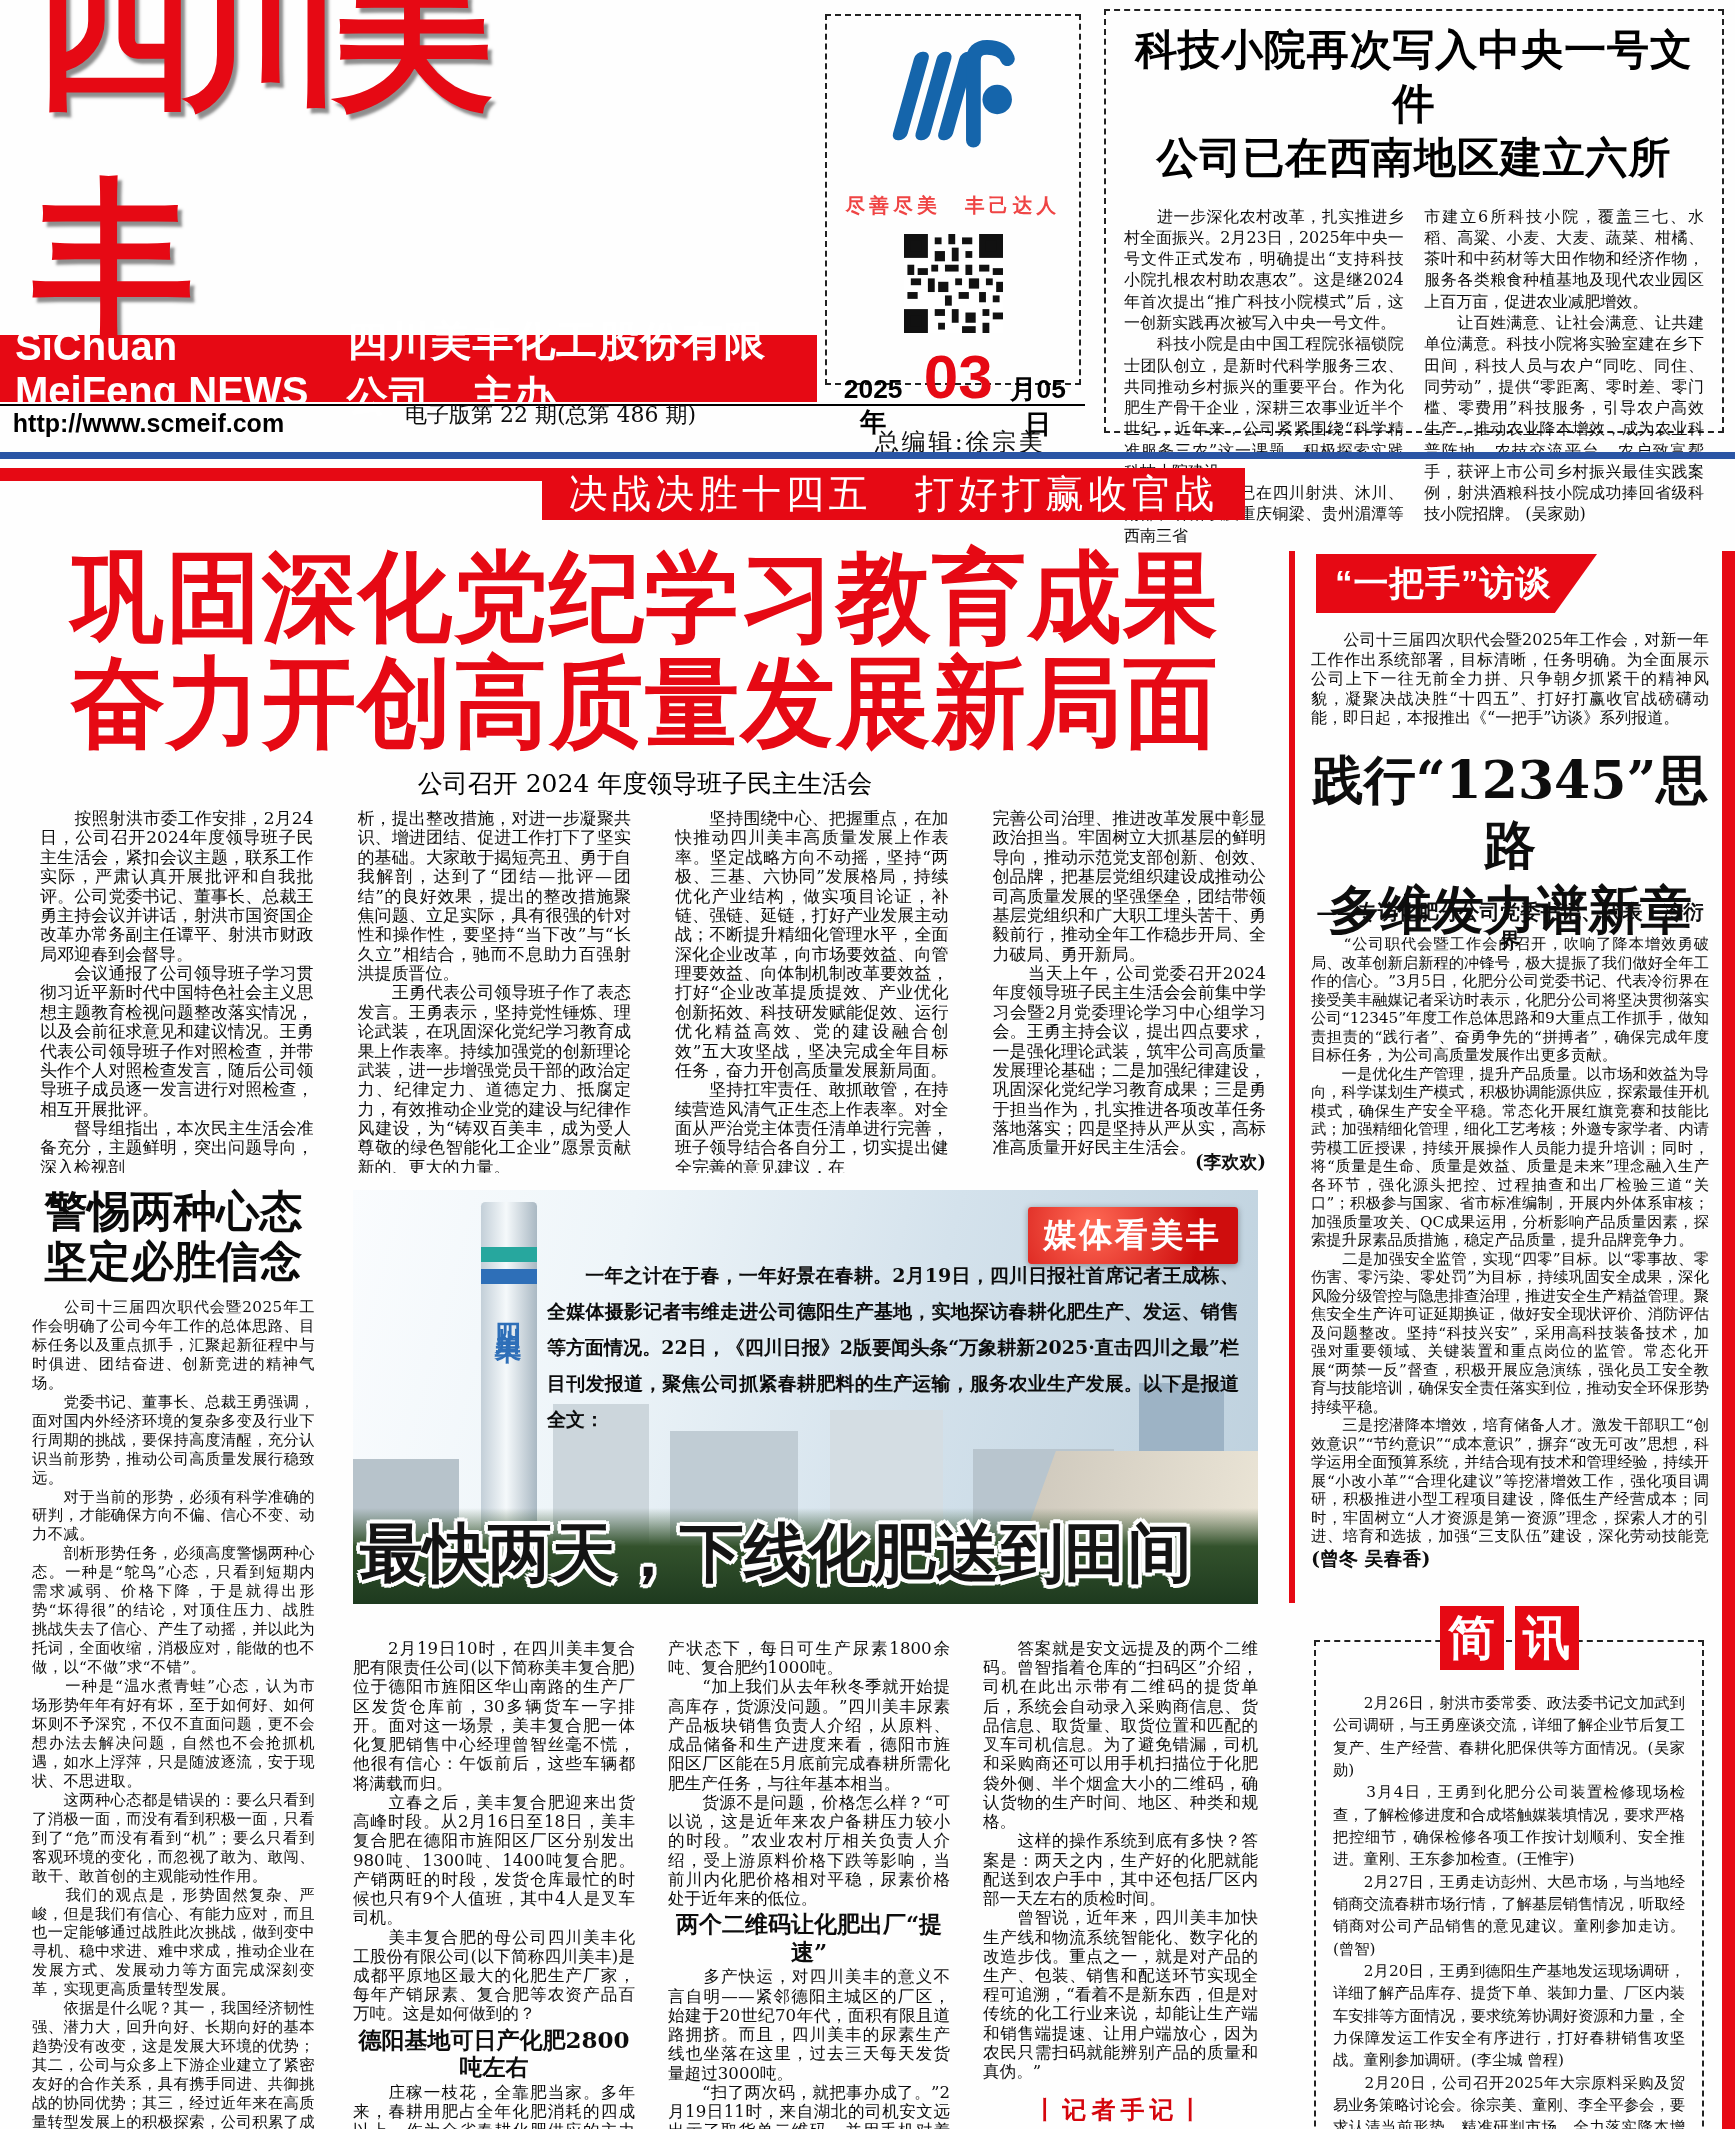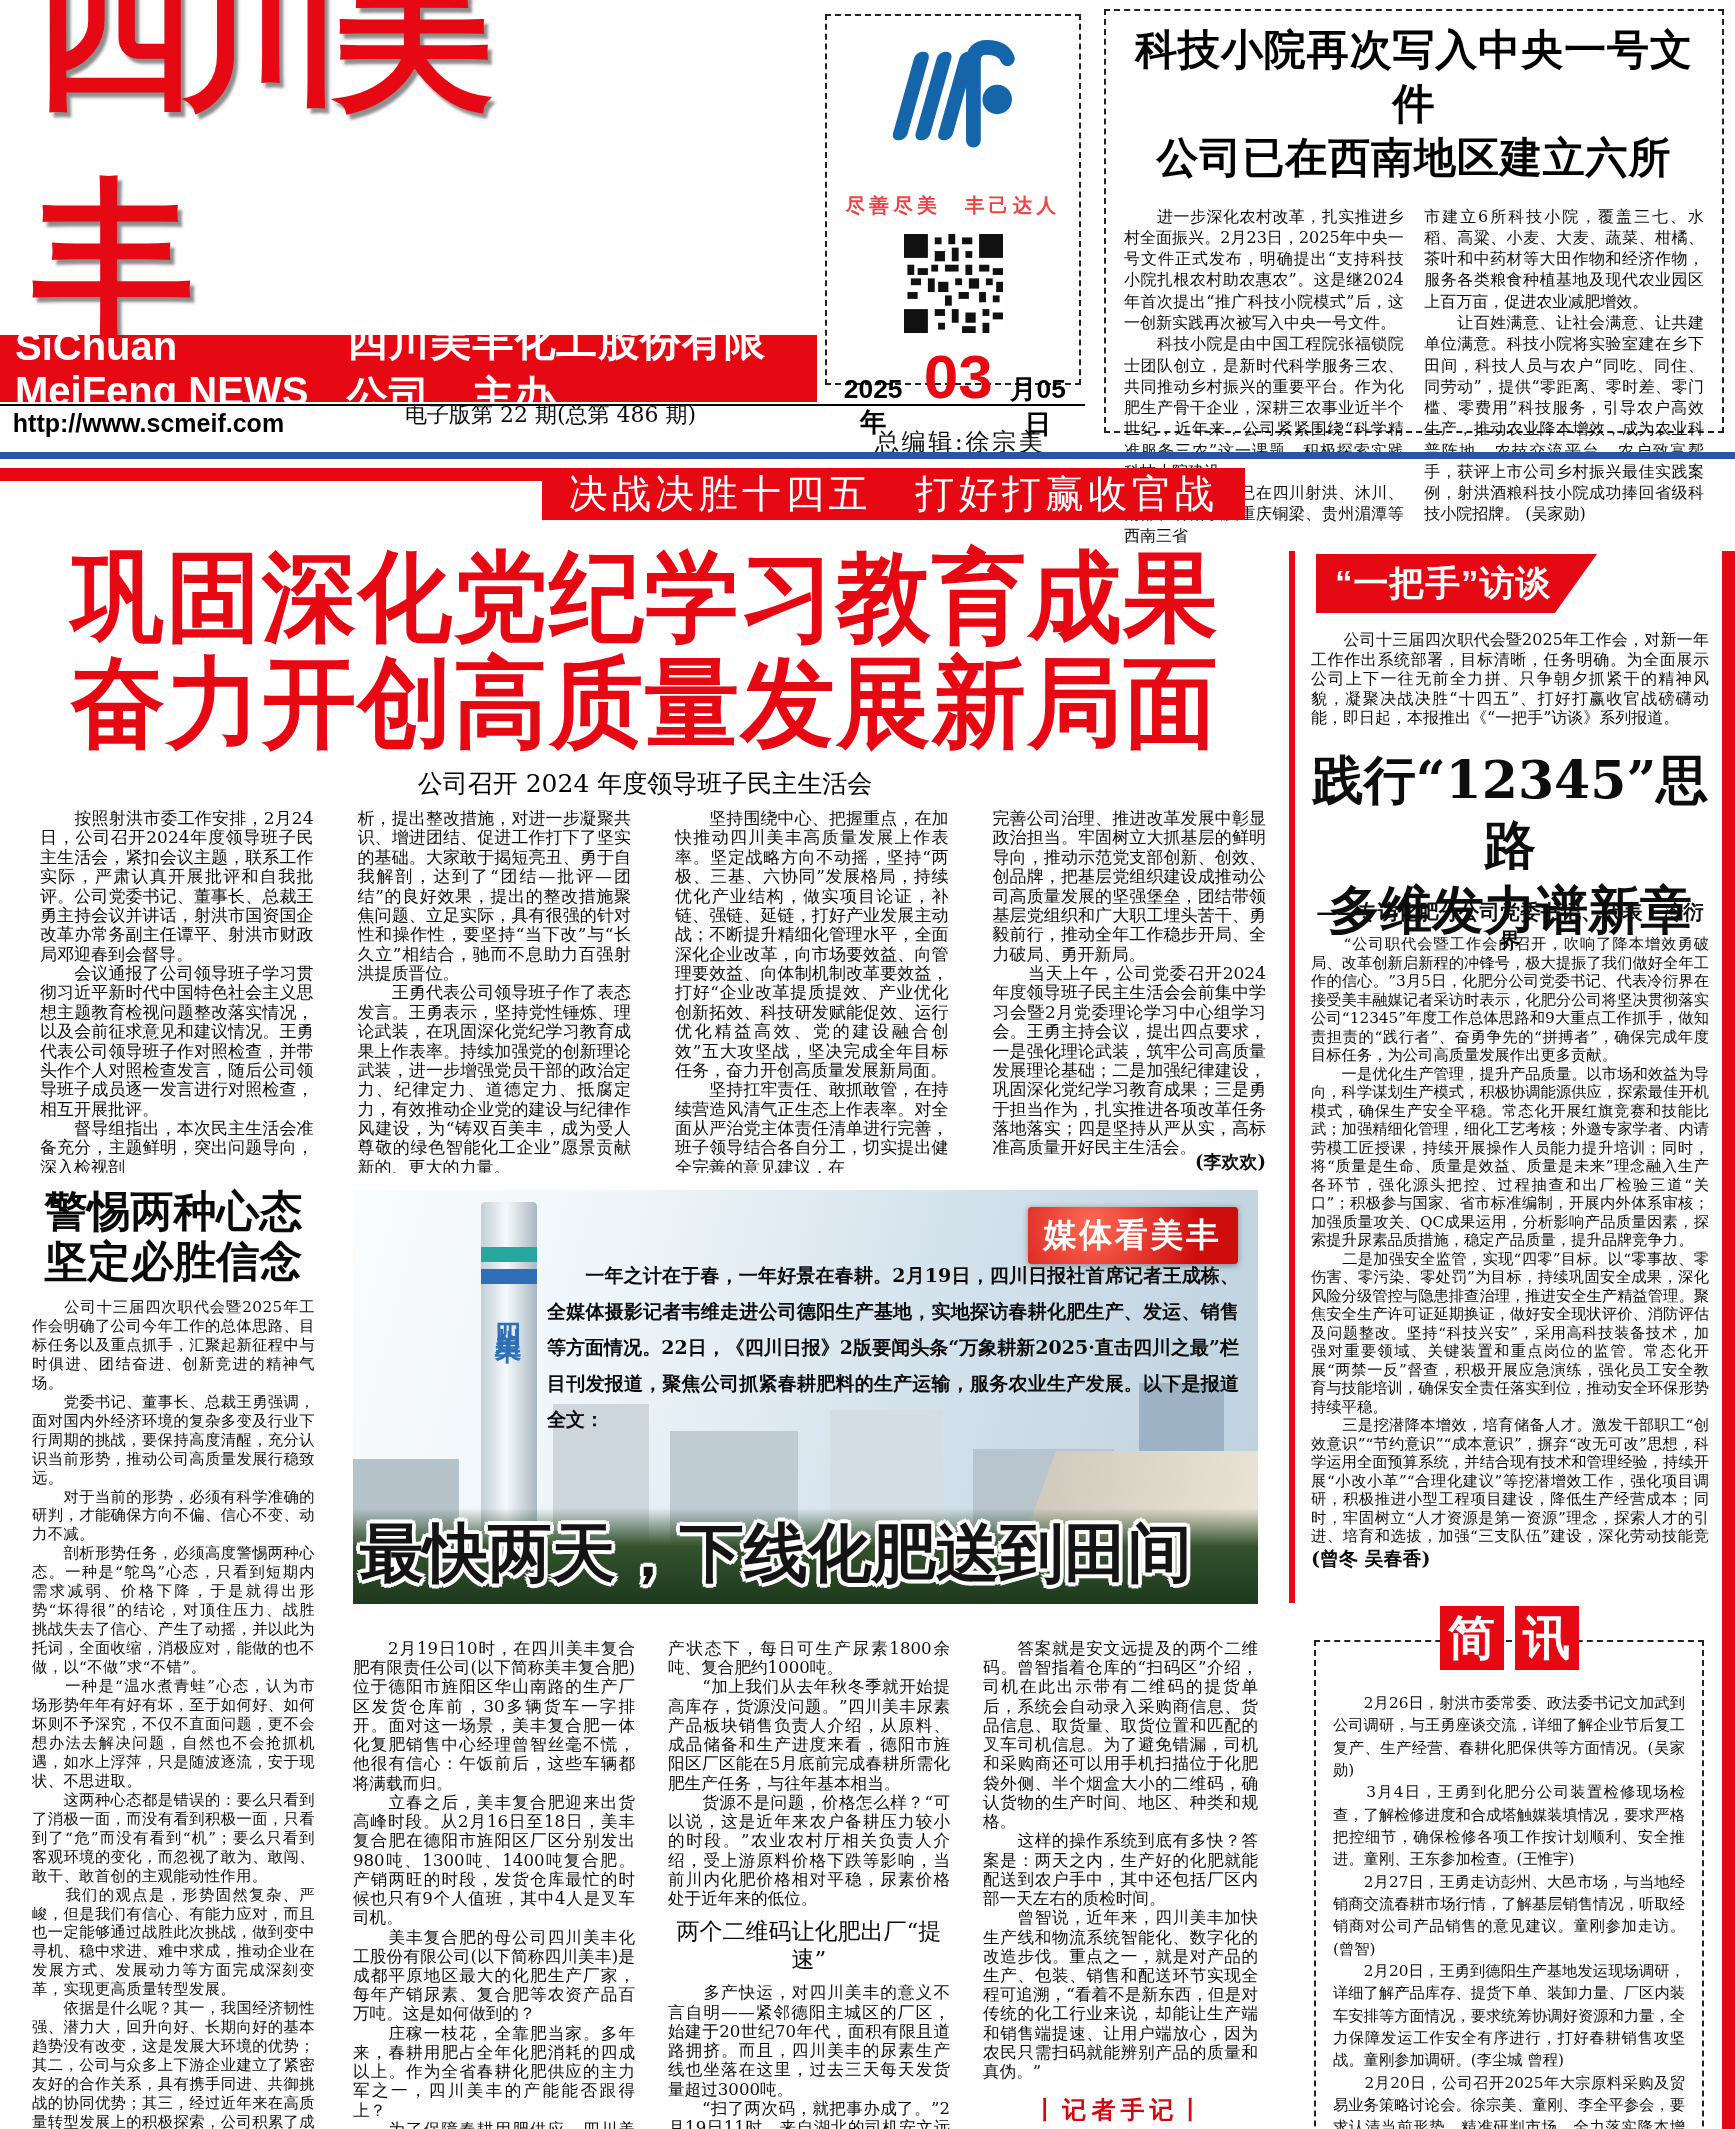--- a/index.html
+++ b/index.html
@@ -59,21 +59,21 @@
   .road{position:absolute;right:-34px;bottom:0;width:264px;height:153px;transform:skewX(-20deg);
     background:linear-gradient(80deg,#cfc9bd,#efe9da);}
   .media-tag{position:absolute;right:20.4px;top:17px;padding:6px 16px;border-radius:3.4px;
     background:radial-gradient(circle at 30% 30%,#ff6a55,#cf0d0d 72%);color:#fff;
     font:900 33px "Liberation Sans",sans-serif;letter-spacing:2.6px;box-shadow:0 1.7px 6px rgba(0,0,0,.35);}
   .ph-intro{position:absolute;left:194px;top:67px;width:692px;font-size:19px;line-height:1.9;font-weight:bold;color:#0b0b0b;}
   .ph-caption{position:absolute;left:6.8px;bottom:6.8px;font:900 64px "Liberation Sans","DejaVu Sans",sans-serif;color:#141414;white-space:nowrap;
     text-shadow:-3px -3px 0 #fff,3px -3px 0 #fff,-3px 3px 0 #fff,3px 3px 0 #fff,0 -3.8px 0 #fff,0 3.8px 0 #fff,-3.8px 0 0 #fff,3.8px 0 0 #fff;}
   
   .bcol{top:1639px;height:828px;overflow:hidden;font-size:16.6px;line-height:1.16;position:absolute;}
-  .bc-sub{text-align:center;font-weight:400;font-size:23px;margin:10px 0;line-height:1.2;}
+  .bc-sub{text-align:center;font-weight:700;font-size:23px;margin:2px 0;line-height:1.2;}
   .bc-note{text-align:center;font-weight:900;font-size:24px;color:#d5060d;letter-spacing:5.1px;margin:14.5px 0;}
   
   .r-div{left:1289px;top:551px;width:6px;height:1052px;background:#e60914;}
   .r-strip{left:1722px;top:551px;width:13.2px;height:1784px;background:#e60914;}
   .int-tag{left:1316px;top:554px;width:281px;height:59px;background:#e60914;color:#fff;
     clip-path:polygon(0 0,100% 0,85% 100%,0 100%);display:flex;align-items:center;padding-left:19px;box-sizing:border-box;
     font:900 35px "Liberation Sans",sans-serif;letter-spacing:0.9px;}
   .int-intro{left:1311px;top:630px;width:398px;height:109px;overflow:hidden;font-size:16px;line-height:1.22;}
   .int-h{left:1311px;top:747px;width:398px;text-align:center;font-weight:900;font-size:52px;line-height:65px;white-space:pre-line;}
   .int-by{left:1311px;top:898px;width:398px;text-align:center;font-weight:bold;font-size:20.4px;}
@@ -227,20 +227,21 @@
     <div class="greenery"></div>
     <div class="media-tag">媒体看美丰</div>
     <div class="ph-intro pre">　　一年之计在于春，一年好景在春耕。2月19日，四川日报社首席记者王成栋、全媒体摄影记者韦维走进公司德阳生产基地，实地探访春耕化肥生产、发运、销售等方面情况。22日，《四川日报》2版要闻头条“万象耕新2025·直击四川之最”栏目刊发报道，聚焦公司抓紧春耕肥料的生产运输，服务农业生产发展。以下是报道全文：</div>
     <div class="ph-caption">最快两天，下线化肥送到田间</div>
   </div>
 
   <div class="bcol" style="left:353px;width:282px;">
     <div class="pre">　　2月19日10时，在四川美丰复合肥有限责任公司(以下简称美丰复合肥)位于德阳市旌阳区华山南路的生产厂区发货仓库前，30多辆货车一字排开。面对这一场景，美丰复合肥一体化复肥销售中心经理曾智丝毫不慌，他很有信心：午饭前后，这些车辆都将满载而归。
 　　立春之后，美丰复合肥迎来出货高峰时段。从2月16日至18日，美丰复合肥在德阳市旌阳区厂区分别发出980吨、1300吨、1400吨复合肥。产销两旺的时段，发货仓库最忙的时候也只有9个人值班，其中4人是叉车司机。
 　　美丰复合肥的母公司四川美丰化工股份有限公司(以下简称四川美丰)是成都平原地区最大的化肥生产厂家，每年产销尿素、复合肥等农资产品百万吨。这是如何做到的？</div>
+    <div class="bc-sub">德阳基地可日产化肥2800吨左右</div>
     <div class="pre">　　庄稼一枝花，全靠肥当家。多年来，春耕用肥占全年化肥消耗的四成以上。作为全省春耕化肥供应的主力军之一，四川美丰的产能能否跟得上？
 　　为了保障春耕用肥供应，四川美丰设立了生产基地春耕专班。专班负责人石庆永表示，春节前，专班就组织技术力量对一套合成氨装置、一套尿素装置进行了优化升级、节能降碳技改，共检修项目270余项。同时，四川美丰在德阳市旌阳区厂区采取“四班三运转”模式，把一线工人排成4班，每个班组工作8小时。目前，两套装置均处于满负荷生</div>
   </div>
   <div class="bcol" style="left:668px;width:282px;">
     <div class="pre">产状态下，每日可生产尿素1800余吨、复合肥约1000吨。
 　　“加上我们从去年秋冬季就开始提高库存，货源没问题。”四川美丰尿素产品板块销售负责人介绍，从原料、成品储备和生产进度来看，德阳市旌阳区厂区能在5月底前完成春耕所需化肥生产任务，与往年基本相当。
 　　货源不是问题，价格怎么样？“可以说，这是近年来农户备耕压力较小的时段。”农业农村厅相关负责人介绍，受上游原料价格下跌等影响，当前川内化肥价格相对平稳，尿素价格处于近年来的低位。</div>
     <div class="bc-sub">两个二维码让化肥出厂“提速”</div>
     <div class="pre">　　多产快运，对四川美丰的意义不言自明——紧邻德阳主城区的厂区，始建于20世纪70年代，面积有限且道路拥挤。而且，四川美丰的尿素生产线也坐落在这里，过去三天每天发货量超过3000吨。
 　　“扫了两次码，就把事办成了。”2月19日11时，来自湖北的司机安文远出示了取货单二维码，并用手机对着产品的外包装扫码确认产品种类与规格。一个小时后，吃完午饭的安文远准时发车。这比他预想的时间快了三四个小时。他说，几年前的春耕，自己曾在一家化肥厂提货，光是排队就等了一天。

